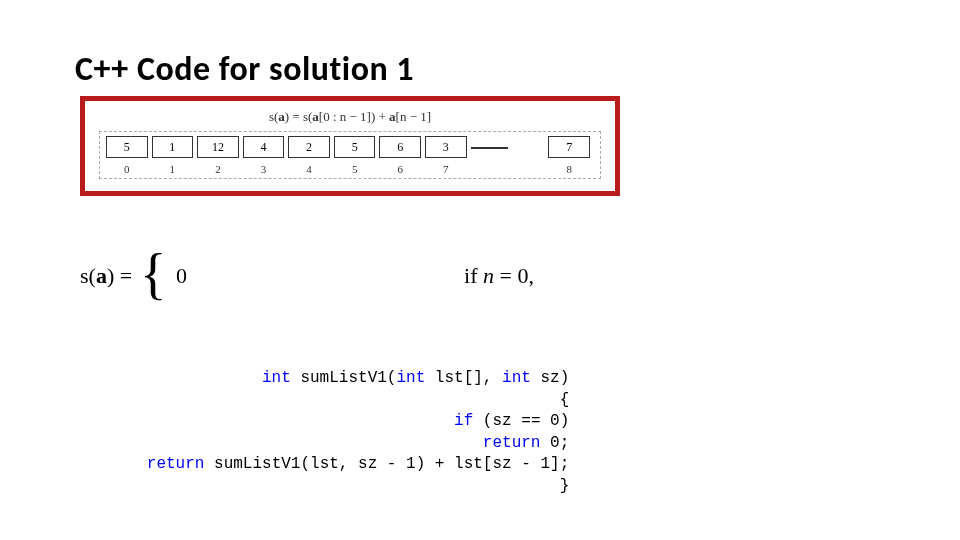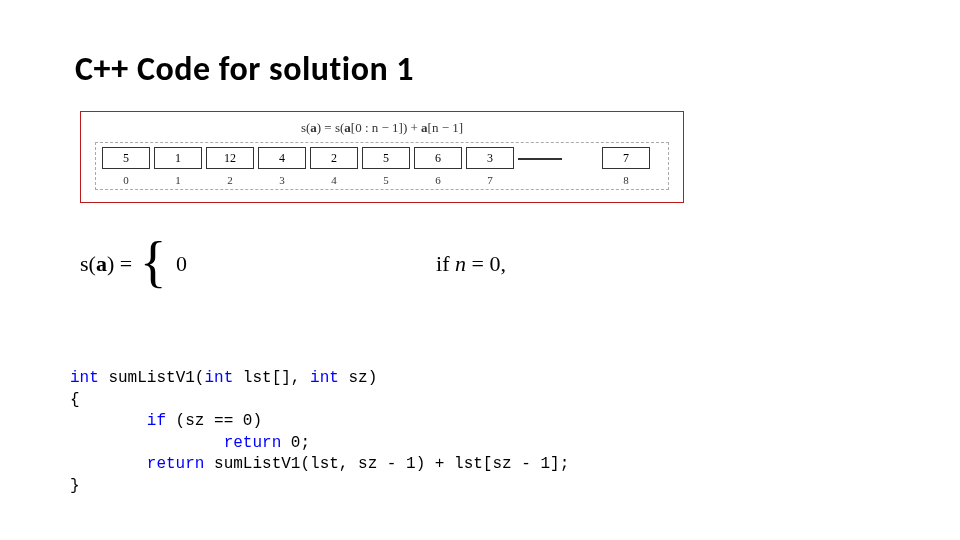--- a/index.html
+++ b/index.html
@@ -15,23 +15,23 @@
     position: absolute;
     left: 75px;
     top: 48px;
     font-size: 34px;
     font-weight: 700;
     letter-spacing: 0.5px;
   }
   .diagram-box {
     position: absolute;
     left: 80px;
-    top: 111px;
-    width: 604px;
-    border: 1px solid #b91c1c;
+    top: 96px;
+    width: 540px;
+    border: 5px solid #b91c1c;
     padding: 8px 14px 12px 14px;
   }
   .formula-small {
     text-align: center;
     font-family: Georgia, "Times New Roman", serif;
     font-size: 13px;
     color: #333;
     margin-bottom: 6px;
   }
   .array-strip {
@@ -74,21 +74,21 @@
     left: 0;
     width: 100%;
     text-align: center;
     font-family: Georgia, "Times New Roman", serif;
     font-size: 11px;
     color: #333;
   }
   .formula-big {
     position: absolute;
     left: 80px;
-    top: 240px;
+    top: 252px;
     font-family: Georgia, "Times New Roman", serif;
     font-size: 22px;
   }
   .formula-big .lhs {
     display: inline-block;
     vertical-align: middle;
   }
   .brace {
     display: inline-block;
     font-size: 56px;
@@ -100,29 +100,30 @@
   }
   .cases {
     display: inline-block;
     vertical-align: middle;
   }
   .case-row {
     display: flex;
     align-items: baseline;
   }
   .case-val { display: inline-block; min-width: 260px; }
-  .case-cond { display: inline-block; }
+  .case-cond { display: inline-block; margin-left: 28px; }
   .code-block {
     position: absolute;
     left: 70px;
     top: 368px;
     font-family: Consolas, "Courier New", monospace;
     font-size: 16px;
     line-height: 1.35;
     white-space: pre;
+    text-align: right;
   }
   .kw   { color: #0000ff; }
   .type { color: #0000ff; }
 </style>
 </head>
 <body>
 
 <div class="title">C++ Code for solution 1</div>
 
 <div class="diagram-box">

